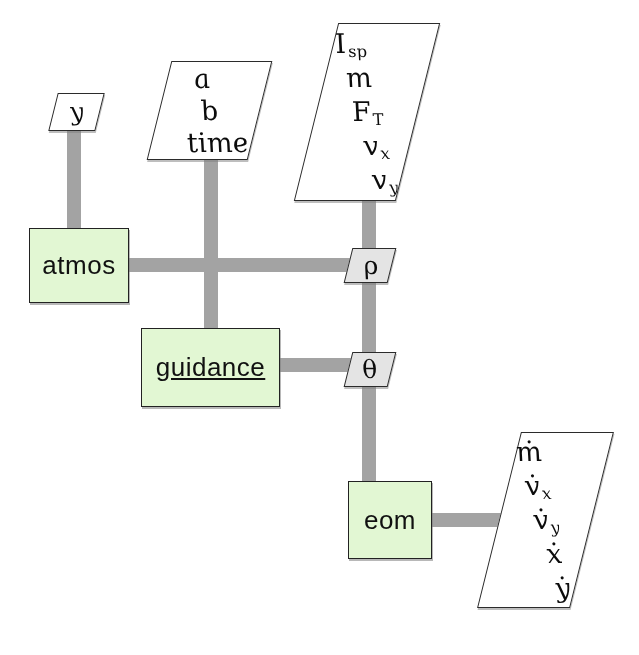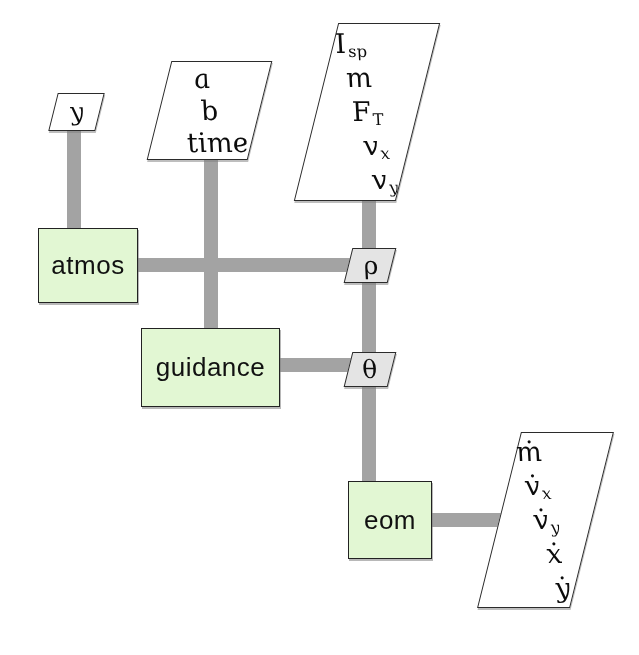--- a/index.html
+++ b/index.html
@@ -110,32 +110,32 @@
     <div class="par-bg"></div>
     <div class="par-content" style="transform: skewX(14deg); transform-origin: center;">
       <div class="math-line"><span>I</span><sub>sp</sub></div>
       <div class="math-line"><span>m</span><sub></sub></div>
       <div class="math-line"><span>F</span><sub>T</sub></div>
       <div class="math-line"><span>v</span><sub>x</sub></div>
       <div class="math-line"><span>v</span><sub>y</sub></div>
     </div>
   </div>
 
-  <div class="component" style="left:38px; top:228px; width:100px; height:75px;">
+  <div class="component" style="left:29px; top:228px; width:100px; height:75px;">
     <span>atmos</span>
   </div>
 
   <div class="par small tiny" style="left:348px; top:248px; width:44px; height:35px;">
     <div class="par-bg"></div>
     <div class="par-content" style="transform: skewX(14deg); transform-origin: center;">
       <div class="math-line"><span>ρ</span><sub></sub></div>
     </div>
   </div>
 
-  <div class="component" style="left:141px; top:328px; width:139px; height:79px;">
+  <div class="component" style="left:141px; top:328px; width:139px; height:79px;text-decoration:underline;">
     <span>guidance</span>
   </div>
 
   <div class="par small tiny" style="left:348px; top:352px; width:44px; height:35px;">
     <div class="par-bg"></div>
     <div class="par-content" style="transform: skewX(14deg); transform-origin: center;">
       <div class="math-line"><span>θ</span><sub></sub></div>
     </div>
   </div>
 

